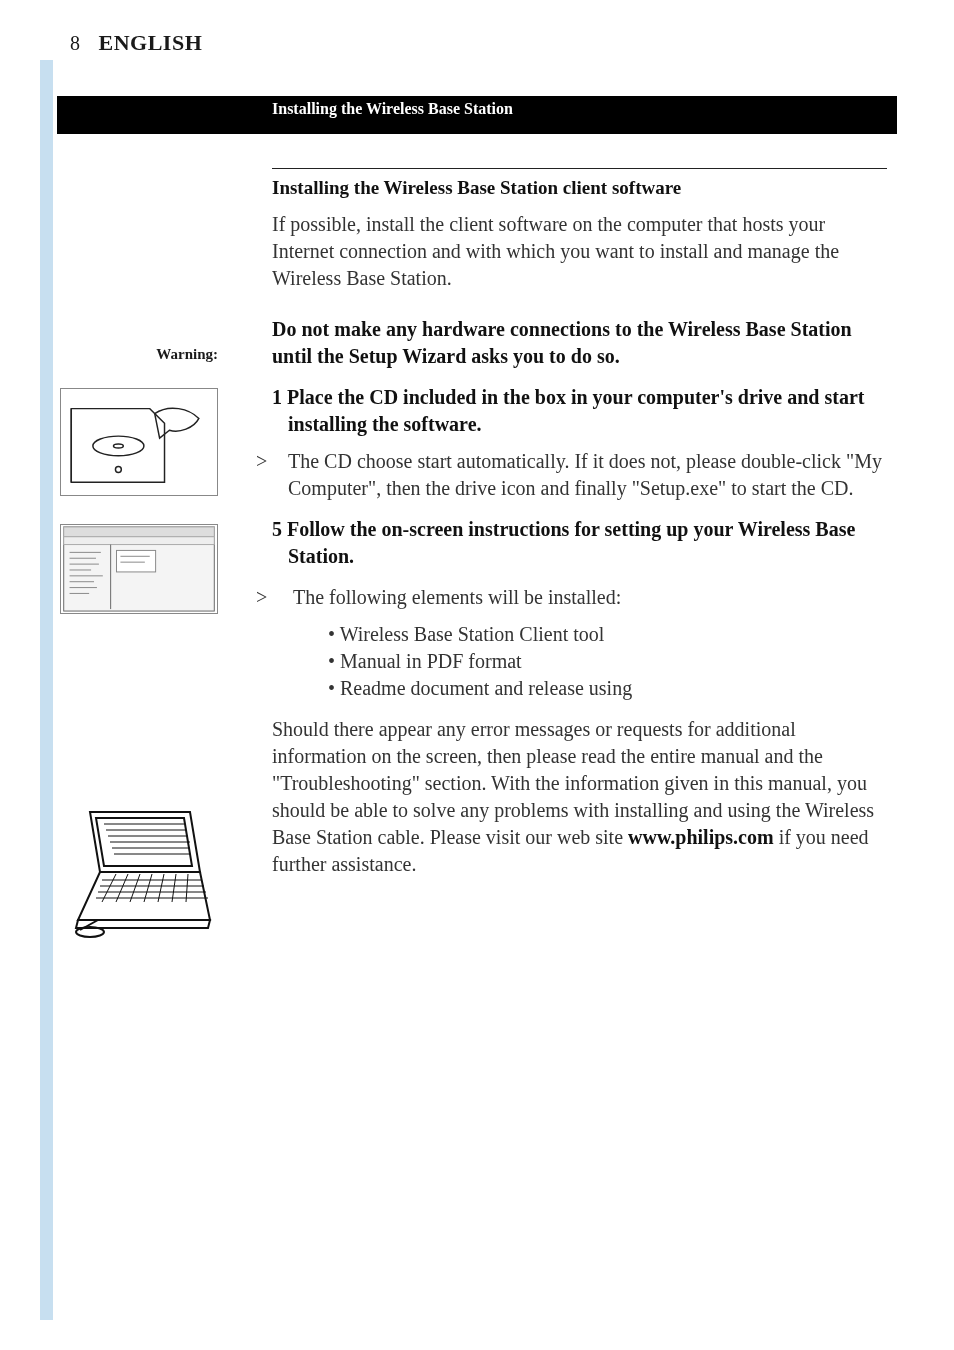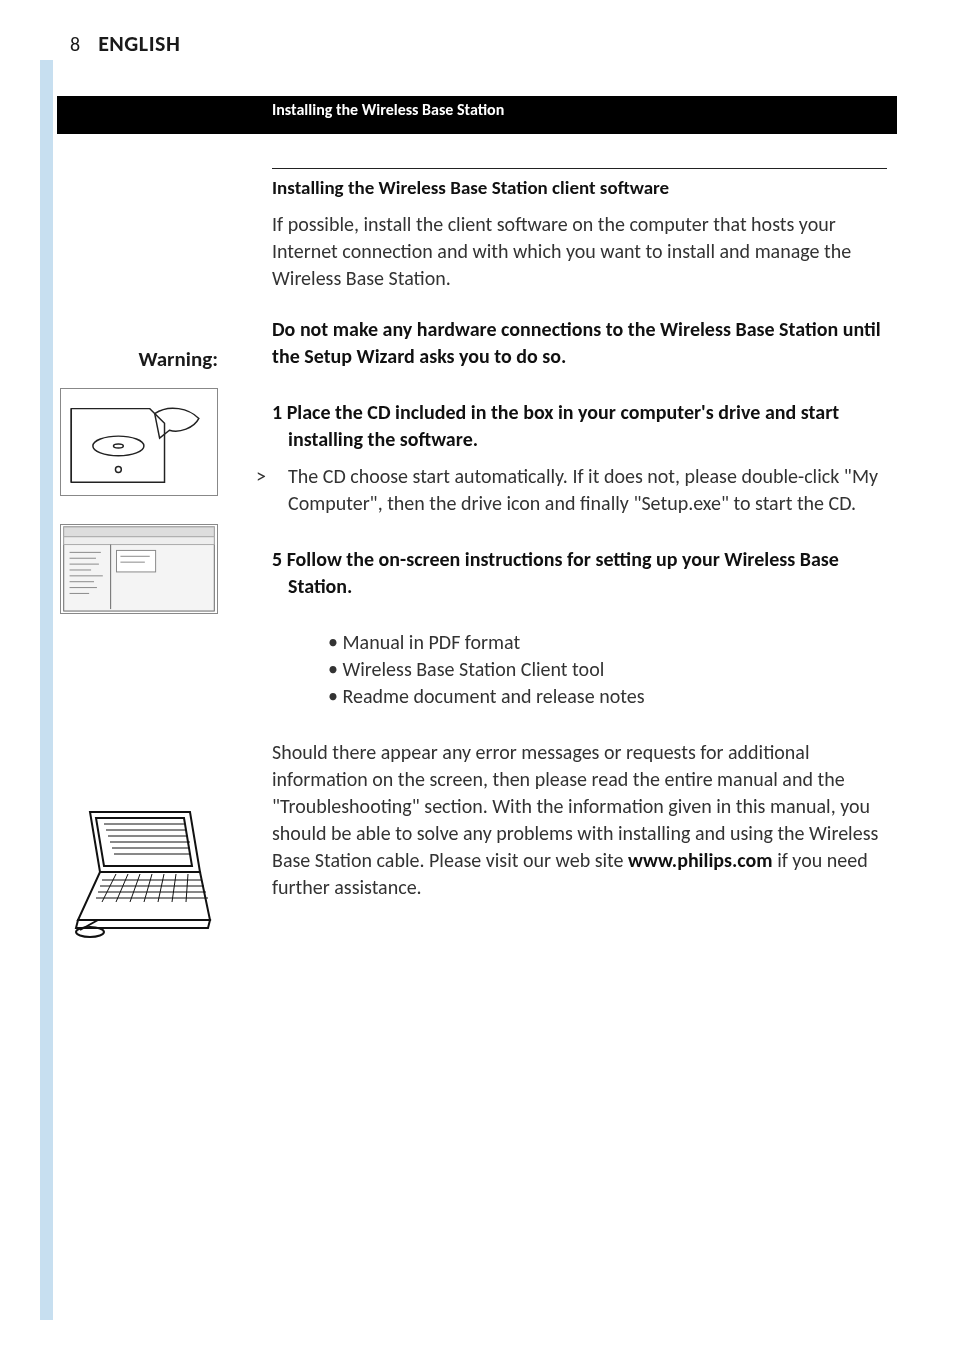--- a/index.html
+++ b/index.html
@@ -1,34 +1,34 @@
 <!DOCTYPE html>
 <html><head>
 <meta charset="utf-8">
 <style>
   * { box-sizing: border-box; margin: 0; padding: 0; }
   html, body { width: 954px; height: 1350px; background: #fff; font-family: "Gill Sans", "Gill Sans MT", Calibri, "Trebuchet MS", sans-serif; color: #1a1a1a; }
-  .page { position: relative; width: 840px; height: 1350px; }
+  .page { position: relative; width: 840px; height: 1350px; font-family: Liberation Serif, serif; }
   .leftbar { position: absolute; left: 40px; top: 60px; width: 13px; height: 1260px; background: #c7dff0; }
   .header { position: absolute; left: 70px; top: 30px; font-size: 22px; font-weight: 700; letter-spacing: 0.5px; }
   .page-num { font-weight: 400; margin-right: 12px; font-size: 20px; }
   .blackbar { position: absolute; left: 57px; top: 96px; width: 840px; height: 38px; background: #000; }
   .blackbar-title { position: absolute; left: 272px; top: 100px; color: #fff; font-size: 16px; font-weight: 700; }
   .body { position: absolute; left: 272px; top: 154px; width: 615px; font-size: 20px; line-height: 1.35; color: #333; }
   .body p { margin-bottom: 10px; }
   .hr { border: none; border-top: 1px solid #222; margin: 14px 0 6px 0; }
   .subhead { font-size: 19px; font-weight: 700; color: #111; margin-bottom: 2px; }
   .bold { font-weight: 700; color: #111; }
-  .step { margin-top: 29px; }
+  .step { margin-top: 14px; }
   .step-head { font-weight: 700; color: #111; text-indent: -16px; margin-left: 16px; }
   .step-note { margin-left: 16px; margin-top: 4px; text-indent: -16px; }
   .step-note .gt { display:inline-block; width:16px; }
   .bullets { margin-left: 56px; margin-top: 2px; }
   .bullets div::before { content: "• "; }
-  .warning-label { position: absolute; left: 58px; top: 346px; width: 160px; text-align: right; font-weight: 700; font-size: 21px; }
+  .warning-label { position: absolute; left: 58px; top: 346px; width: 160px; text-align: right; font-weight: 700; font-size: 15px; }
   .fig { position: absolute; border: 1px solid #888; background: #fff; display:flex; align-items:center; justify-content:center; }
   .fig1 { left: 60px; top: 388px; width: 158px; height: 108px; }
   .fig2 { left: 60px; top: 524px; width: 158px; height: 90px; }
   .fig3 { left: 60px; top: 802px; width: 158px; height: 140px; border: none; }
   svg { width: 100%; height: 100%; }
   .final { margin-top: 6px; }
 </style>
 </head>
 <body>
 
@@ -129,24 +129,25 @@
     <div class="step">
       <p class="step-head">1 Place the CD included in the box in your computer's drive and start installing the software.</p>
       <p class="step-note"><span class="gt">&gt;</span><span>The CD choose start automatically. If it does not, please double-click "My Computer", then the drive icon and finally "Setup.exe" to start the CD.</span></p>
     </div>
 
     <div class="step">
       <p class="step-head">5 Follow the on-screen instructions for setting up your Wireless Base Station.</p>
     </div>
 
     <div class="step">
+      <p class="step-note"><span class="gt">&gt;</span>&nbsp;<span>The following elements will be installed:</span></p>
       <div class="bullets">
+        <div>Wireless Base Station Client tool</div>
         <div>Manual in PDF format</div>
-        <div>Wireless Base Station Client tool</div>
-        <div>Readme document and release notes</div>
+        <div>Readme document and release using</div>
       </div>
     </div>
 
     <div class="step">
       <p class="final">
         <span>Should there appear any error messages or requests for additional information on the screen, then please read the entire manual and the "Troubleshooting" section. With the information given in this manual, you should be able to solve any problems with installing and using the Wireless Base Station cable. Please visit our web site </span><span class="bold">www.philips.com</span><span> if you need further assistance.</span>
       </p>
     </div>
   </div>
 

